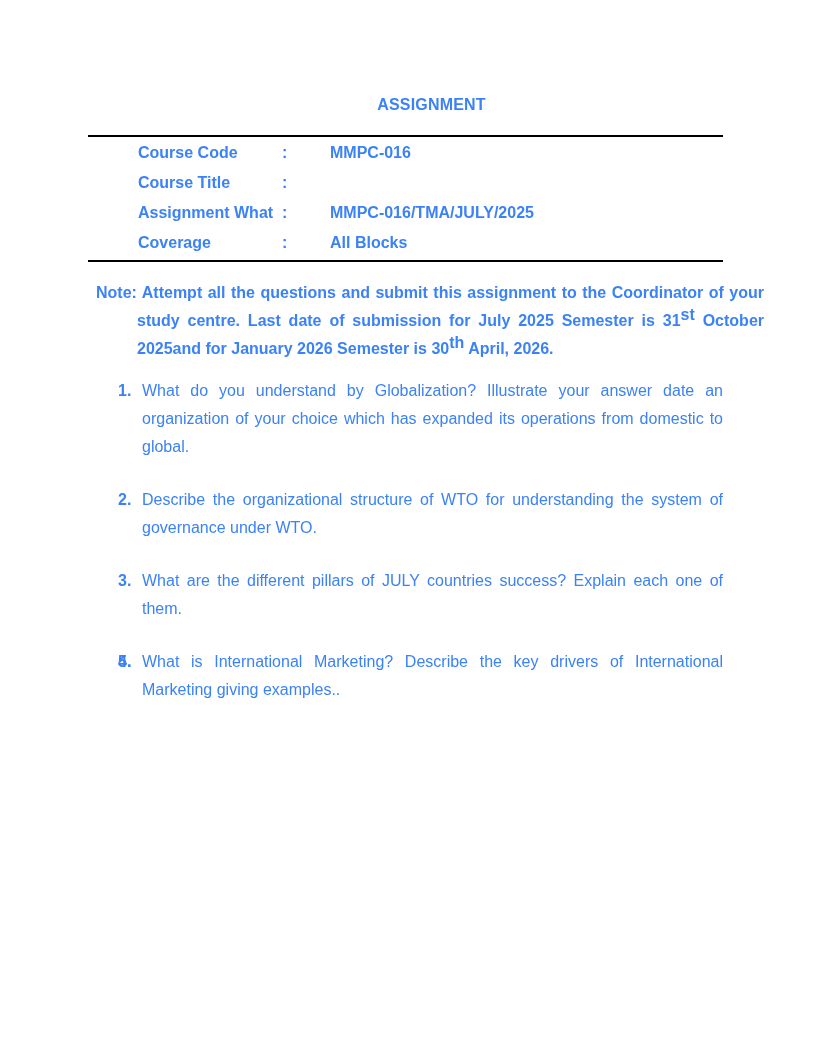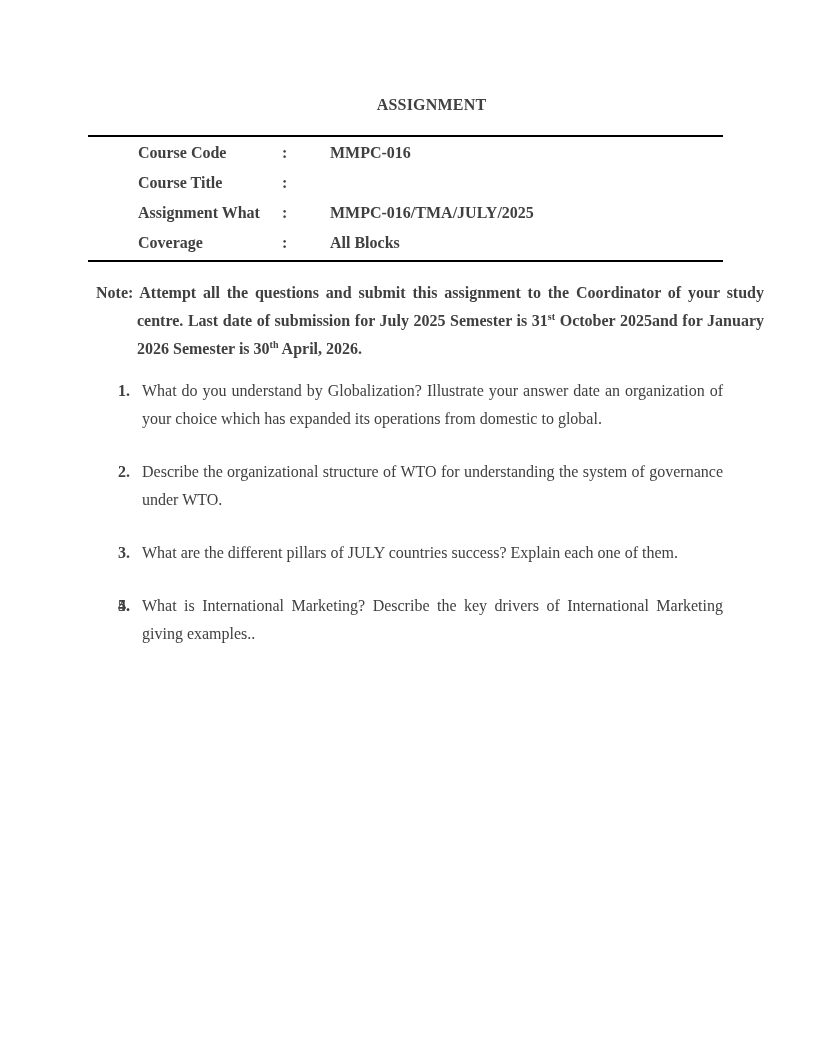--- a/index.html
+++ b/index.html
@@ -5,22 +5,22 @@
   html, body {
     margin: 0;
     padding: 0;
     background: #ffffff;
   }
   .page {
     position: relative;
     width: 816px;
     height: 1056px;
     background: #ffffff;
-    color: #404040;
-    font-family: Liberation Serif, serif;
+    color: #3b82f6;
+    font-family: Liberation Sans, sans-serif;
     font-size: 16px;
     overflow: hidden;
   }
   .doc-title {
     position: absolute;
     top: 96px;
     left: 118px;
     width: 627px;
     text-align: center;
     font-weight: bold;
@@ -50,21 +50,21 @@
     top: 263px;
     left: 96px;
     width: 627px;
     line-height: 28px;
     font-weight: bold;
     text-align: justify;
     padding-left: 41px;
     text-indent: -41px;
   }
   .note-para sup {
-    font-size: 10px;
+    font-size: 16px;
     line-height: 0;
     vertical-align: super;
   }
   .question-list {
     position: absolute;
     top: 377px;
     left: 96px;
     width: 627px;
   }
   .question-item {

